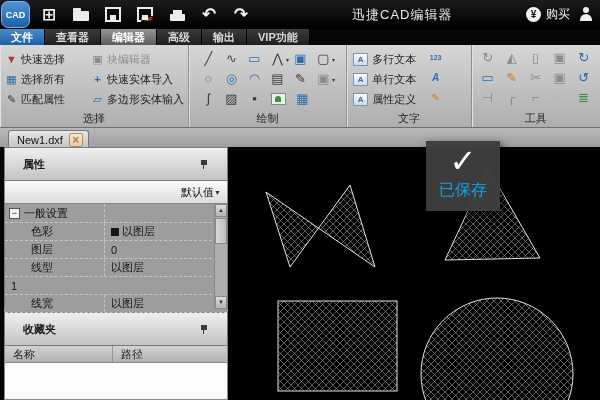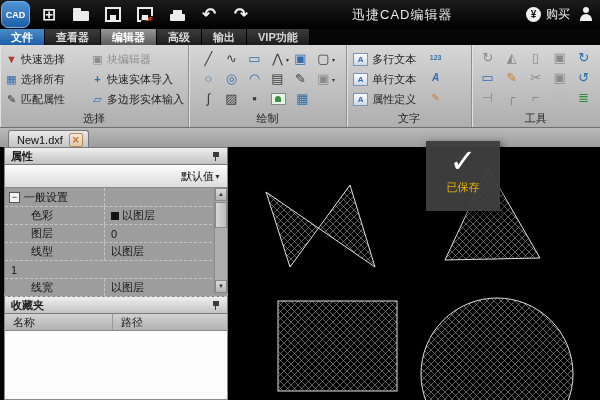--- a/index.html
+++ b/index.html
@@ -64,22 +64,22 @@
   .dtab{position:absolute;left:8px;top:2px;height:17px;padding:0 5px 0 8px;display:flex;align-items:center;
     background:linear-gradient(#e8e8e8,#c2c2c2);border:1px solid #767676;border-bottom:none;
     border-radius:3px 3px 0 0;font-size:11px;color:#111;}
   .closex{margin-left:6px;color:#c4763a;font-weight:bold;font-size:12px;line-height:12px;
     background:linear-gradient(#f5e9d8,#e4c8a8);border:1px solid #b78a5a;border-radius:2px;
     width:12px;height:12px;text-align:center;}
   
   .main{position:absolute;left:0;top:147px;width:600px;height:253px;display:flex;}
   .left{width:228px;background:#9d9d9d;border-left:4px solid #050505;box-sizing:border-box;
     display:flex;flex-direction:column;}
-  .phead{height:18px;background:linear-gradient(#efefef,#c3c3c3);border:1px solid #7a7a7a;
-    display:flex;align-items:center;justify-content:space-between;padding:0 6px;font-size:11px;
+  .phead{height:34px;background:linear-gradient(#efefef,#c3c3c3);border:1px solid #7a7a7a;
+    display:flex;align-items:center;justify-content:space-between;padding:0 18px;font-size:11px;
     font-weight:bold;color:#1a1a1a;box-sizing:border-box;}
   .pin{position:relative;width:9px;height:11px;}
   .pin::before{content:"";position:absolute;left:1px;top:1px;width:6px;height:5px;background:#3a3a3a;}
   .pin::after{content:"";position:absolute;left:3px;top:6px;width:1px;height:4px;background:#3a3a3a;}
   .preset{height:20px;background:linear-gradient(#fbfbfb,#dcdcdc);border:1px solid #8a8a8a;border-top:none;
     display:flex;align-items:center;justify-content:flex-end;padding:11px 6px;font-size:11px;color:#111;box-sizing:border-box;}
   .preset .dd{font-size:7px;margin:0;}
   .ptable{position:relative;height:105px;background:#9d9d9d;border-left:1px solid #7a7a7a;border-right:1px solid #7a7a7a;box-sizing:border-box;}
   .prow{display:flex;height:17px;align-items:center;border-bottom:1px dashed #c6c6c6;font-size:11px;color:#141414;}
   .prow.group{height:18px;}
@@ -99,21 +99,21 @@
   .fcols{display:flex;height:17px;background:linear-gradient(#d2d2d2,#b3b3b3);border:1px solid #8a8a8a;
     border-top:none;font-size:11px;color:#1a1a1a;align-items:center;box-sizing:border-box;}
   .fcol-name{width:108px;padding-left:8px;border-right:1px solid #979797;height:100%;display:flex;align-items:center;box-sizing:border-box;}
   .fcol-path{padding-left:8px;}
   .flist{flex:1;background:#fdfdfd;border:1px solid #8a8a8a;border-top:none;box-sizing:border-box;}
   .canvas{position:relative;width:372px;height:253px;background:#000;overflow:hidden;}
   
   .toast{position:absolute;left:426px;top:141px;width:74px;height:70px;background:rgba(62,62,62,.97);
     box-shadow:2px 3px 8px rgba(0,0,0,.65);z-index:20;text-align:center;}
   .toast .chk{color:#fff;font-size:32px;line-height:36px;font-weight:bold;margin-top:2px;}
-  .toast .tmsg{color:#eab308;font-size:11px;margin-top:1px;}
+  .toast .tmsg{color:#0ea5e9;font-size:16px;margin-top:1px;}
 </style>
 </head>
 <body>
 
 <div class="app">
 
   <div class="topbar">
     <div class="logo">CAD</div>
     <div class="tbtn">
         <span class="g">⊞</span>

